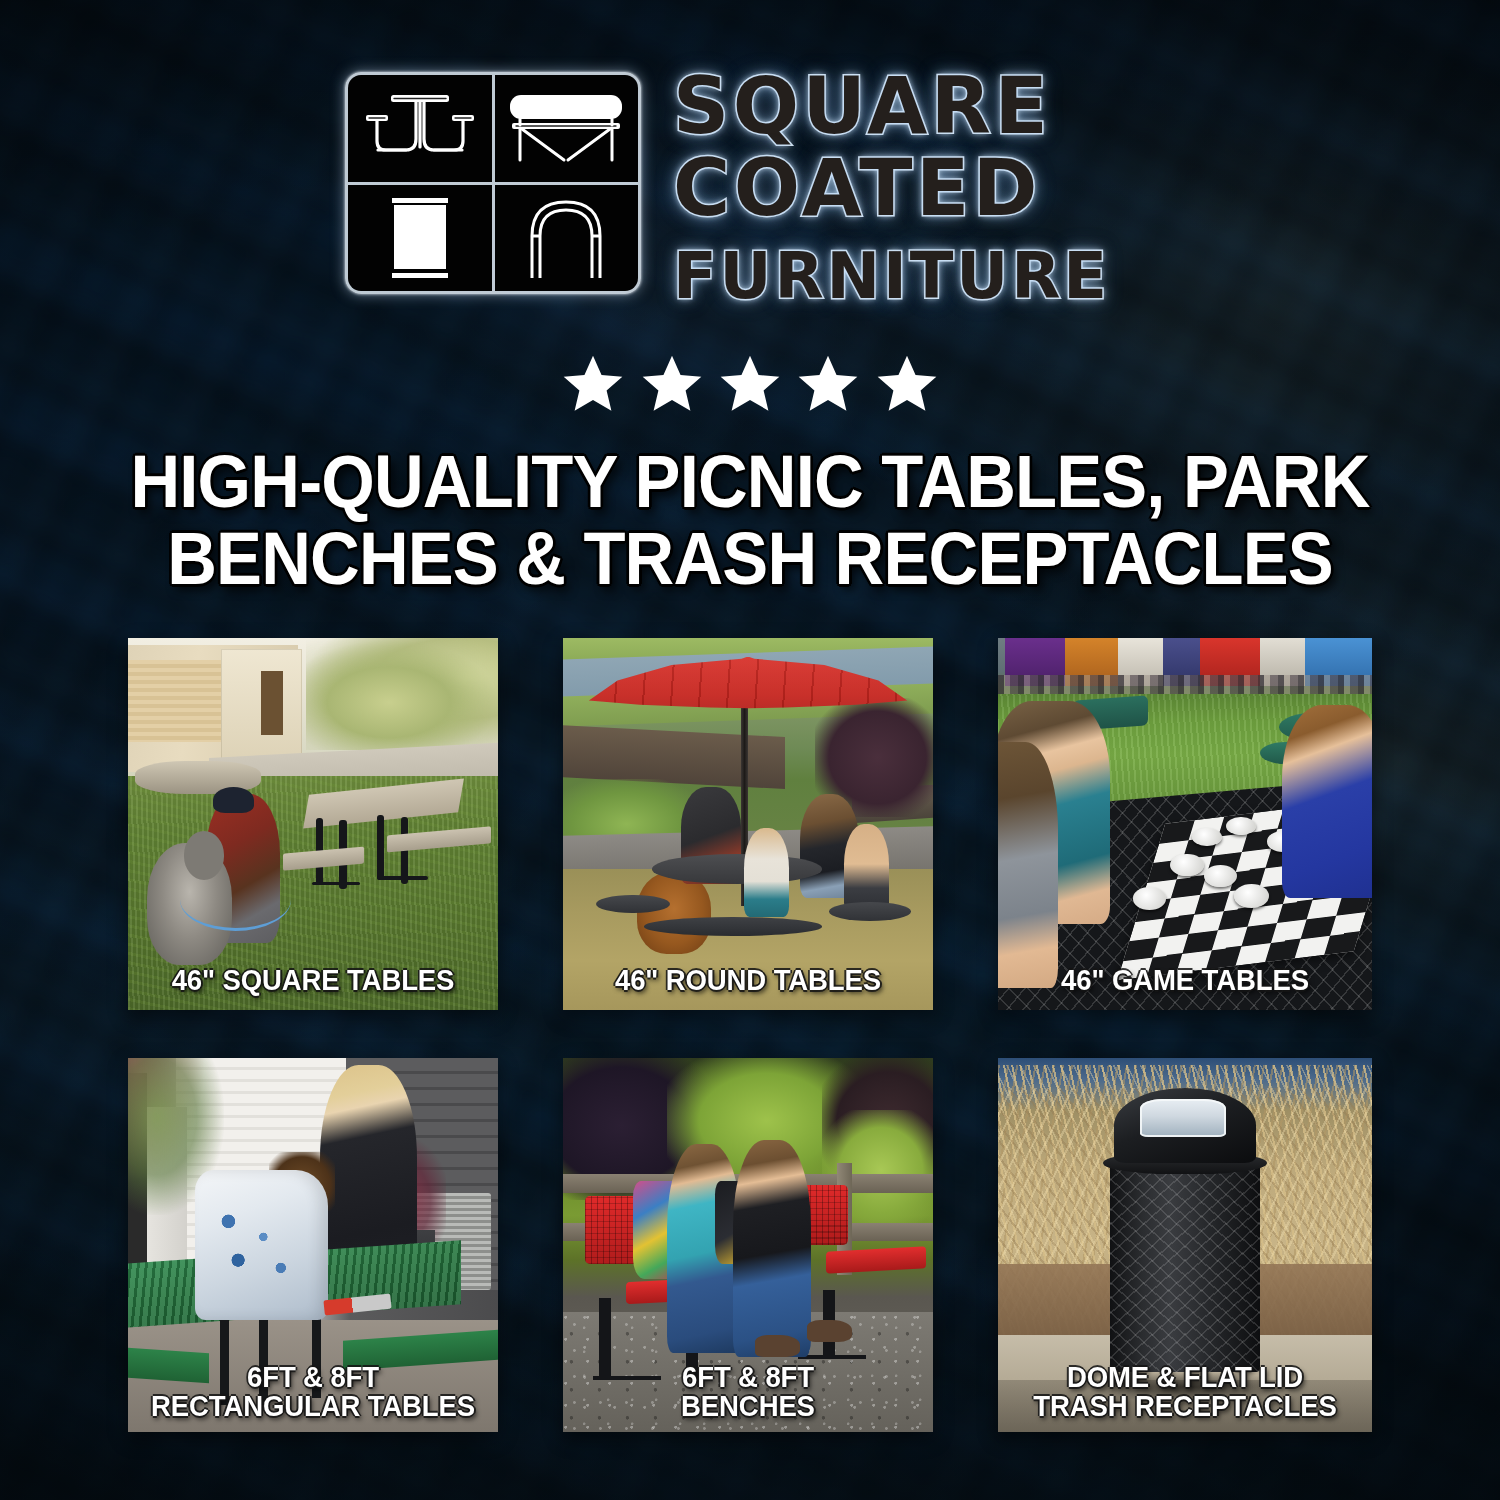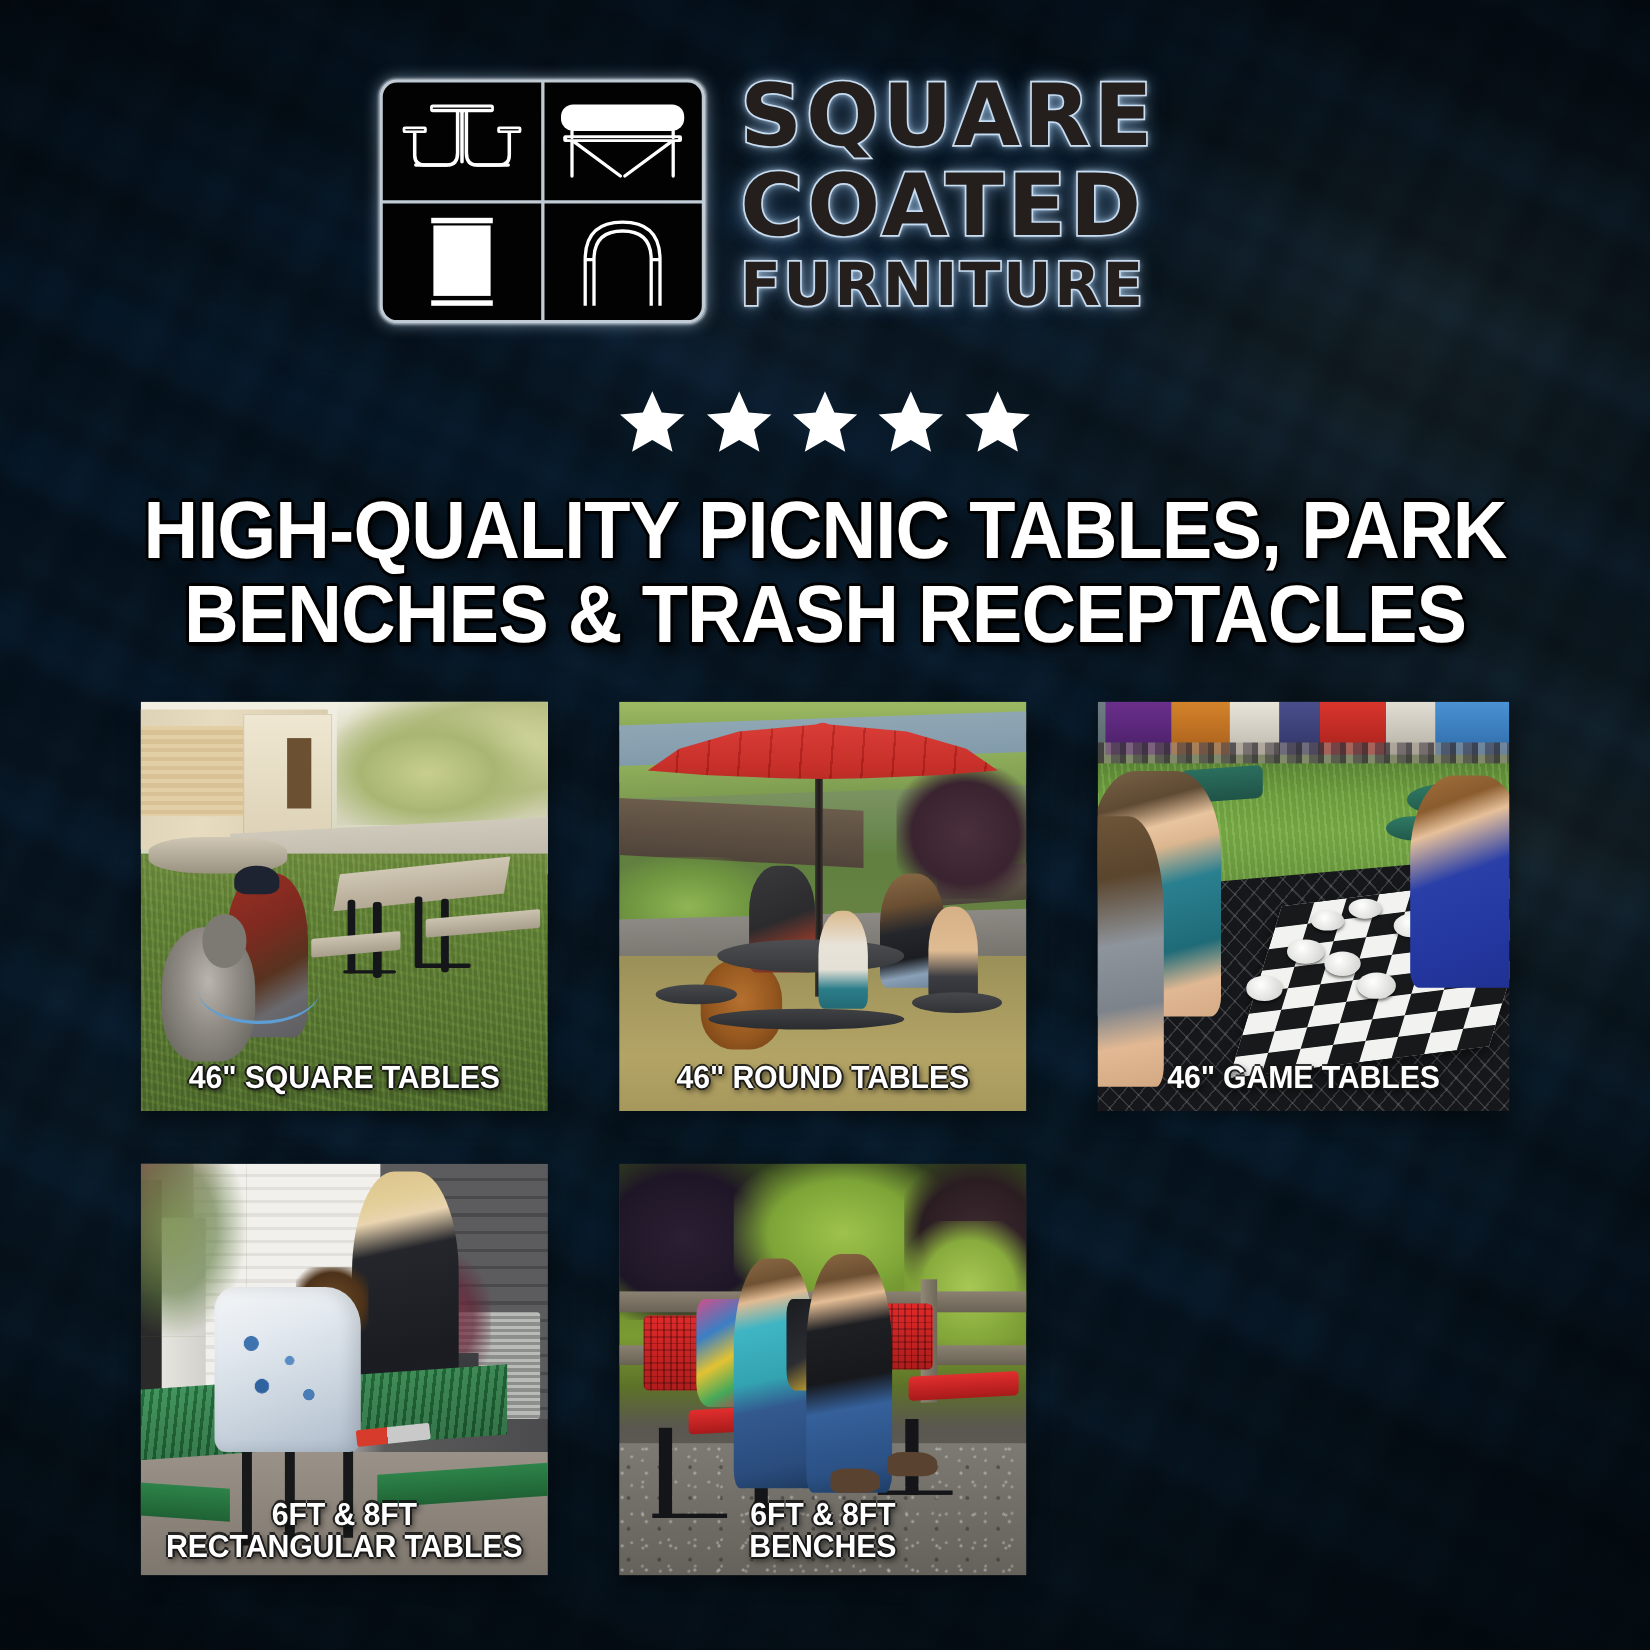--- a/index.html
+++ b/index.html
@@ -122,21 +122,21 @@
     line-height: 0.98;
     -webkit-text-stroke: 3px #d9e6f2;
     paint-order: stroke fill;
     text-shadow:
        0 0 6px rgba(210,230,250,0.95),
        0 0 14px rgba(160,200,240,0.55),
        0 0 22px rgba(120,170,220,0.35);
   }
   .wm-1 { font-size: 78px; }
   .wm-2 { font-size: 78px; margin-top: 6px; }
-  .wm-3 { font-size: 54px; margin-top: 6px; }
+  .wm-3 { font-size: 64px; margin-top: 18px; }
 
   
   .stars {
     position: absolute;
     top: 352px;
     left: 0; right: 0;
     text-align: center;
     line-height: 1;
     z-index: 6;
   }
@@ -777,16 +777,36 @@
         <div class="p5-boy2"></div>
         <div class="p5-shoe1"></div>
           <div class="p5-shoe2"></div>
       </div>
       <div class="tile-caption two-line">
         <span>6FT &amp; 8FT</span>
         <span>BENCHES</span>
       </div>
     </div>
 
+    <div class="tile">
+      <div class="photo">
+        <div class="p6-sky"></div>
+        <div class="p6-grass"></div>
+          <div class="p6-grass2"></div>
+        <div class="p6-mulch"></div>
+        <div class="p6-walk"></div>
+          <div class="p6-walksh"></div>
+        <div class="p6-shadow"></div>
+        <div class="p6-body"></div>
+          <div class="p6-bodym"></div>
+        <div class="p6-ring"></div>
+        <div class="p6-dome"></div>
+        <div class="p6-open"></div>
+      </div>
+      <div class="tile-caption two-line">
+        <span>DOME &amp; FLAT LID</span>
+        <span>TRASH RECEPTACLES</span>
+      </div>
+    </div>
 
   </div>
 
 </div>
 
 </body></html>

